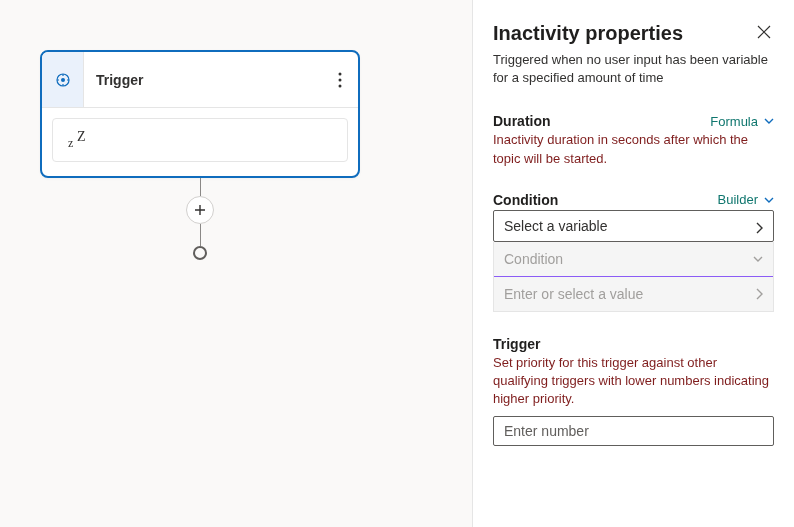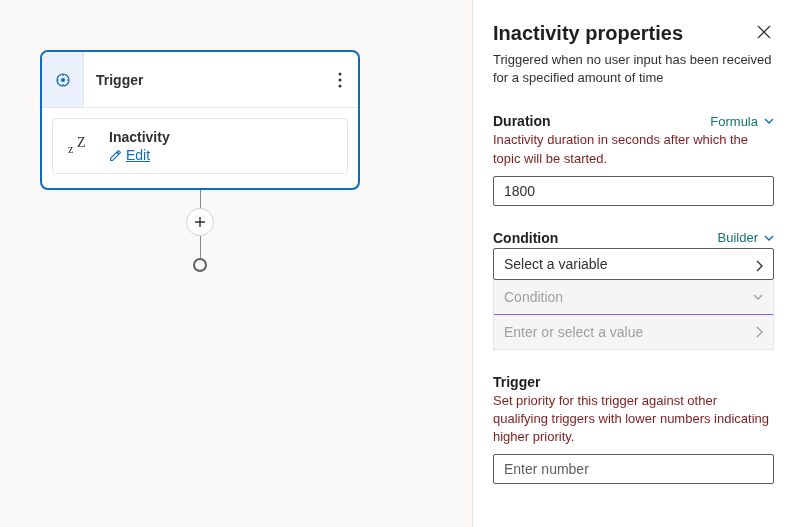--- a/index.html
+++ b/index.html
@@ -203,29 +203,20 @@
       </div>
     </div>
     <div class="node-body">
       <div class="subcard">
         <div class="subcard-icon">
           <svg width="28" height="22" viewBox="0 0 28 22">
             <text x="2" y="18" font-size="12" font-family="Segoe UI" fill="#323130">z</text>
             <text x="11" y="12" font-size="14" font-family="Segoe UI" fill="#323130">Z</text>
           </svg>
         </div>
-        <div class="subcard-text">
-          <div class="subcard-title">Inactivity</div>
-          <div class="subcard-edit">
-            <svg width="13" height="13" viewBox="0 0 24 24" fill="none" stroke="#0F6CBD" stroke-width="2">
-              <path d="M3 17.25V21h3.75L17.81 9.94l-3.75-3.75L3 17.25zM20.71 7.04a1 1 0 0 0 0-1.41l-2.34-2.34a1 1 0 0 0-1.41 0l-1.83 1.83 3.75 3.75 1.83-1.83z"></path>
-            </svg>
-            <span>Edit</span>
-          </div>
-        </div>
       </div>
     </div>
   </div>
   <div class="connector-wrap">
     <div class="vline"></div>
     <div class="add-btn">
       <svg width="12" height="12" viewBox="0 0 12 12" fill="none" stroke="#323130" stroke-width="1.4">
         <path d="M6 1v10M1 6h10"></path>
       </svg>
     </div>
@@ -236,34 +227,33 @@
 
 <div class="panel">
   <div class="panel-header">
     <div class="panel-title">Inactivity properties</div>
     <div class="close-btn">
       <svg width="16" height="16" viewBox="0 0 16 16" fill="none" stroke="#323130" stroke-width="1.2">
         <path d="M2 2l12 12M14 2L2 14"></path>
       </svg>
     </div>
   </div>
-  <div class="panel-desc">Triggered when no user input has been received for a specified amount of time</div>
+  <div class="panel-desc">Triggered when no user input has been variable for a specified amount of time</div>
 
   <div class="section">
     <div class="section-header">
       <div class="section-label">Duration</div>
       <div class="section-mode">
         <span>Formula</span>
         <svg width="10" height="6" viewBox="0 0 10 6" fill="none" stroke="#0F6CBD" stroke-width="1.4">
             <path d="M1 1l4 4 4-4"></path>
           </svg>
       </div>
     </div>
     <div class="section-help">Inactivity duration in seconds after which the topic will be started.</div>
-    <input class="text-input" type="text" value="1800" style="">
   </div>
 
   <div class="section">
     <div class="section-header">
       <div class="section-label">Condition</div>
       <div class="section-mode">
         <span>Builder</span>
         <svg width="10" height="6" viewBox="0 0 10 6" fill="none" stroke="#0F6CBD" stroke-width="1.4">
             <path d="M1 1l4 4 4-4"></path>
           </svg>

